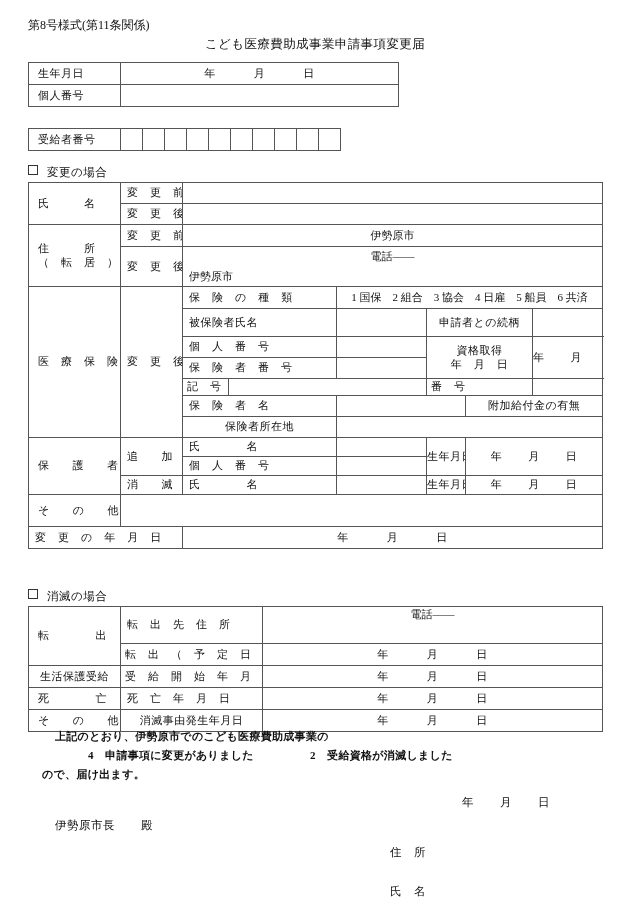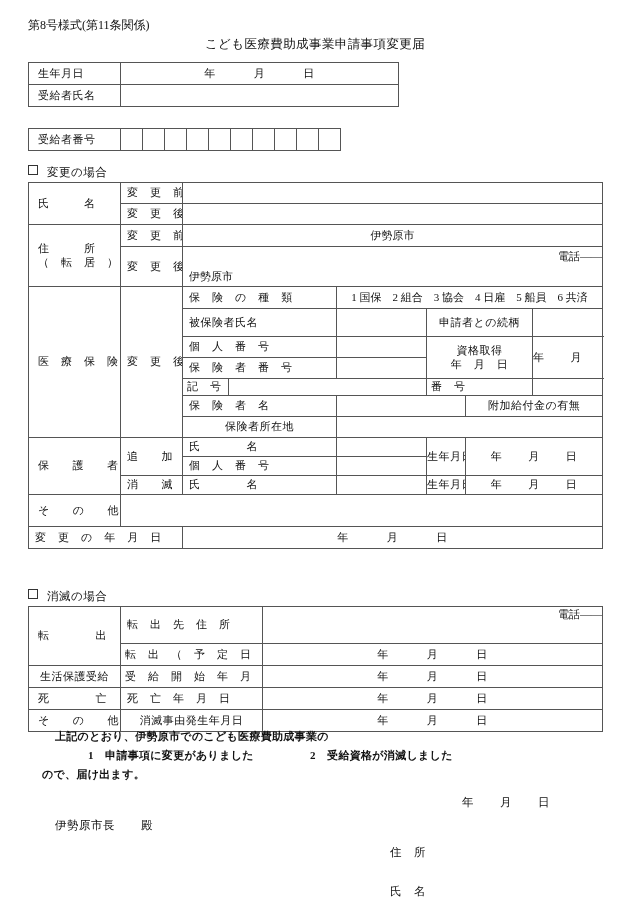--- a/index.html
+++ b/index.html
@@ -107,21 +107,21 @@
     height: 100%;
   }
   .addr-cell .city {
     position: absolute;
     left: 6px; top: 3px;
     white-space: nowrap;
   }
   .addr-cell .tel {
     position: absolute;
     left: 0; right: 0; bottom: 3px;
-    text-align: right;
+    text-align: center;
   }
 
   
   .stmt {
     position: absolute;
     font-size: 11px;
     white-space: nowrap;
     letter-spacing: 0.3px;
     font-weight: bold;
   }
@@ -152,21 +152,21 @@
           <div class="spread">生年月日</div>
         </td>
         <td class="blank">
           <span class="ymd">
             <span class="y">年</span><span class="m">月</span><span class="d">日</span>
           </span>
         </td>
       </tr>
       <tr style="height:22px;">
         <td class="lbl">
-          <div class="spread">受給者氏名</div>
+          <div class="spread">個人番号</div>
         </td>
         <td class="blank"></td>
       </tr>
     </tbody>
   </table>
 
   <table class="grid" style="left:28px; top:128px; width:312px;">
     <colgroup>
       <col style="width:92px">
       <col style="width:22px">
@@ -465,21 +465,21 @@
         <td class="blank">
           <span class="ymd">
             <span class="y">年</span><span class="m">月</span><span class="d">日</span>
           </span>
         </td>
       </tr>
     </tbody>
   </table>
 
   <div class="stmt" style="left:55px; top:729px;">上記のとおり、伊勢原市でのこども医療費助成事業の</div>
-  <div class="stmt" style="left:88px; top:748px;">1　申請事項に変更がありました</div>
+  <div class="stmt" style="left:88px; top:748px;">4　申請事項に変更がありました</div>
   <div class="stmt" style="left:310px; top:748px;">2　受給資格が消滅しました</div>
   <div class="stmt" style="left:42px; top:767px;">ので、届け出ます。</div>
 
   <div class="sig" style="left:462px; top:795px;">
     <span>年</span><span class="gap"></span><span>月</span><span class="gap"></span><span>日</span>
   </div>
 
   <div class="sig" style="left:55px; top:818px;">
     <span>伊勢原市長</span><span class="gap"></span><span>殿</span>
   </div>

